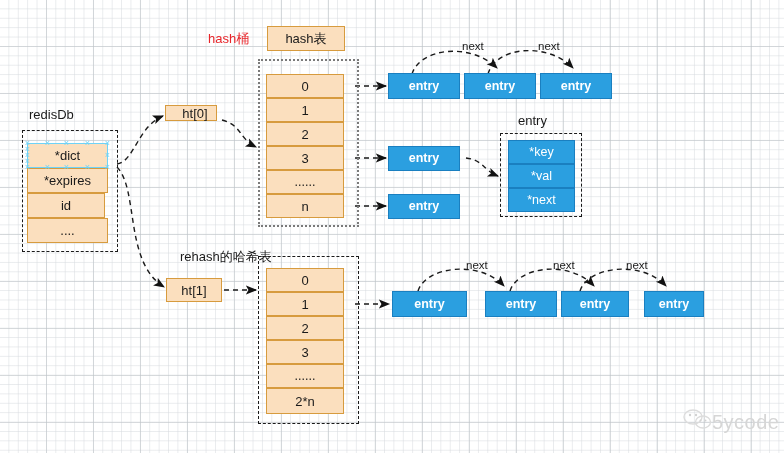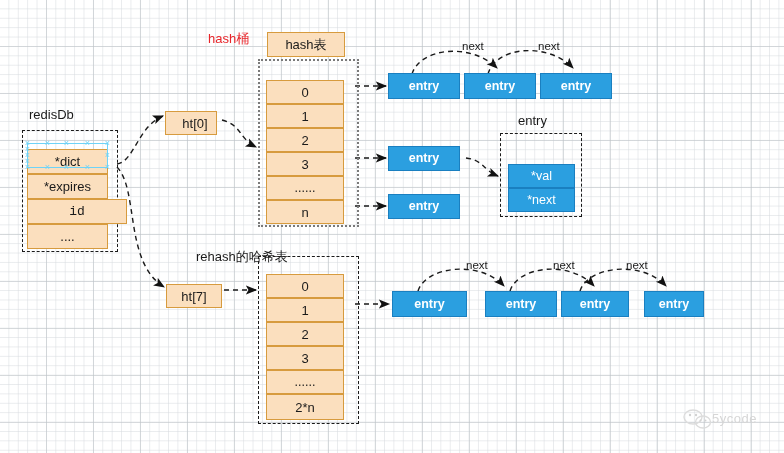--- a/index.html
+++ b/index.html
@@ -25,21 +25,20 @@
 
   
   .ocell {
     box-sizing:border-box;
     background:#fbdfbe;
     border:1px solid #d79b3e;
     color:#1a1a1a;
     font-size:13px;
     display:flex; align-items:center; justify-content:center;
     line-height:1;
-    margin-top:6px;
   }
   .ocell.sm { font-size:12.5px; }
 
   
   .entry {
     box-sizing:border-box;
     background:#2b9fe0;
     border:1px solid #1a7fc0;
     color:#ffffff;
     font-size:12.5px;
@@ -96,21 +95,21 @@
   .selbox {
     position:absolute;
     box-sizing:border-box;
     border:1px solid #6fd3f7;
   }
 
   
   .wm {
     position:absolute;
     color:#d6d6d6;
-    font-size:13px;
+    font-size:20px;
     letter-spacing:0.5px;
     white-space:nowrap;
     line-height:1;
   }
   .wm2 {
     position:absolute;
     color:#d0d0d0;
     font-size:17px;
     white-space:nowrap;
     line-height:1;
@@ -155,42 +154,42 @@
       <path d="M580,291 C588,266 642,260 666,286"></path>
     </g>
   </svg>
 
   <div class="caption abs" style="left:29px; top:108px;">redisDb</div>
 
   <div class="dashgroup abs" style="left:22px; top:130px; width:96px; height:122px;"></div>
 
   <div class="ocell abs" style="left:27px; top:143px; width:81px; height:25px;">*dict</div>
   <div class="ocell abs" style="left:27px; top:168px; width:81px; height:25px;">*expires</div>
-  <div class="ocell abs" style="left:27px; top:193px; width:100px; height:25px;font-family:Liberation Mono, monospace;">id</div>
+  <div class="ocell abs" style="left:27px; top:193px; width:78px; height:25px;">id</div>
   <div class="ocell abs" style="left:27px; top:218px; width:81px; height:25px;">....</div>
 
   <div class="selbox" style="left:27px; top:143px; width:81px; height:25px;"></div>
   <div class="handle" style="left:24px; top:140px;">×</div>
   <div class="handle" style="left:63px; top:140px;">×</div>
   <div class="handle" style="left:104px; top:140px;">×</div>
   <div class="handle" style="left:24px; top:152px;">×</div>
   <div class="handle" style="left:104px; top:152px;">×</div>
   <div class="handle" style="left:24px; top:164px;">×</div>
   <div class="handle" style="left:63px; top:164px;">×</div>
   <div class="handle" style="left:104px; top:164px;">×</div>
   <div class="handle" style="left:24px; top:146px;">×</div>
   <div class="handle" style="left:24px; top:158px;">×</div>
   <div class="handle" style="left:44px; top:164px;">×</div>
   <div class="handle" style="left:84px; top:164px;">×</div>
   <div class="handle" style="left:44px; top:140px;">×</div>
   <div class="handle" style="left:84px; top:140px;">×</div>
 
-  <div class="ocell abs" style="left:165px; top:105px; width:52px; height:24px;padding-left:8px;">ht[0]</div>
-
-  <div class="ocell abs" style="left:166px; top:278px; width:56px; height:24px;">ht[7]</div>
+  <div class="ocell abs" style="left:165px; top:105px; width:52px; height:16px;padding-left:8px;">ht[0]</div>
+
+  <div class="ocell abs" style="left:166px; top:278px; width:56px; height:24px;">ht[1]</div>
 
   <div class="ocell abs" style="left:267px; top:26px; width:78px; height:25px;">hash表</div>
 
   <div class="caption red abs" style="left:208px; top:32px;">hash桶</div>
 
   <div class="dotgroup abs" style="left:258px; top:59px; width:101px; height:168px;"></div>
 
   <div class="ocell abs" style="left:266px; top:74px; width:78px; height:24px;">0</div>
   <div class="ocell abs" style="left:266px; top:98px; width:78px; height:24px;">1</div>
   <div class="ocell abs" style="left:266px; top:122px; width:78px; height:24px;">2</div>
@@ -206,24 +205,25 @@
   <div class="caption abs" style="left:538px; top:41px; font-size:11.5px;">next</div>
 
   <div class="entry abs" style="left:388px; top:146px; width:72px; height:25px;">entry</div>
 
   <div class="entry abs" style="left:388px; top:194px; width:72px; height:25px;">entry</div>
 
   <div class="caption abs" style="left:518px; top:114px;">entry</div>
 
   <div class="dashgroup abs" style="left:500px; top:133px; width:82px; height:84px;"></div>
 
+  <div class="efield abs" style="left:508px; top:140px; width:67px; height:24px;">*key</div>
   <div class="efield abs" style="left:508px; top:188px; width:67px; height:24px;">*next</div>
   <div class="efield abs" style="left:508px; top:164px; width:67px; height:24px;">*val</div>
 
-  <div class="caption abs" style="left:168px; top:250px;padding-left:28px;">rehash的哈希表</div>
+  <div class="caption abs" style="left:152px; top:250px;padding-left:28px;">rehash的哈希表</div>
 
   <div class="dashgroup abs" style="left:258px; top:256px; width:101px; height:168px;"></div>
 
   <div class="ocell abs" style="left:266px; top:268px; width:78px; height:24px;">0</div>
   <div class="ocell abs" style="left:266px; top:292px; width:78px; height:24px;">1</div>
   <div class="ocell abs" style="left:266px; top:316px; width:78px; height:24px;">2</div>
   <div class="ocell abs" style="left:266px; top:340px; width:78px; height:24px;">3</div>
   <div class="ocell abs sm" style="left:266px; top:364px; width:78px; height:24px;">......</div>
   <div class="ocell abs" style="left:266px; top:388px; width:78px; height:26px;">2*n</div>
 

